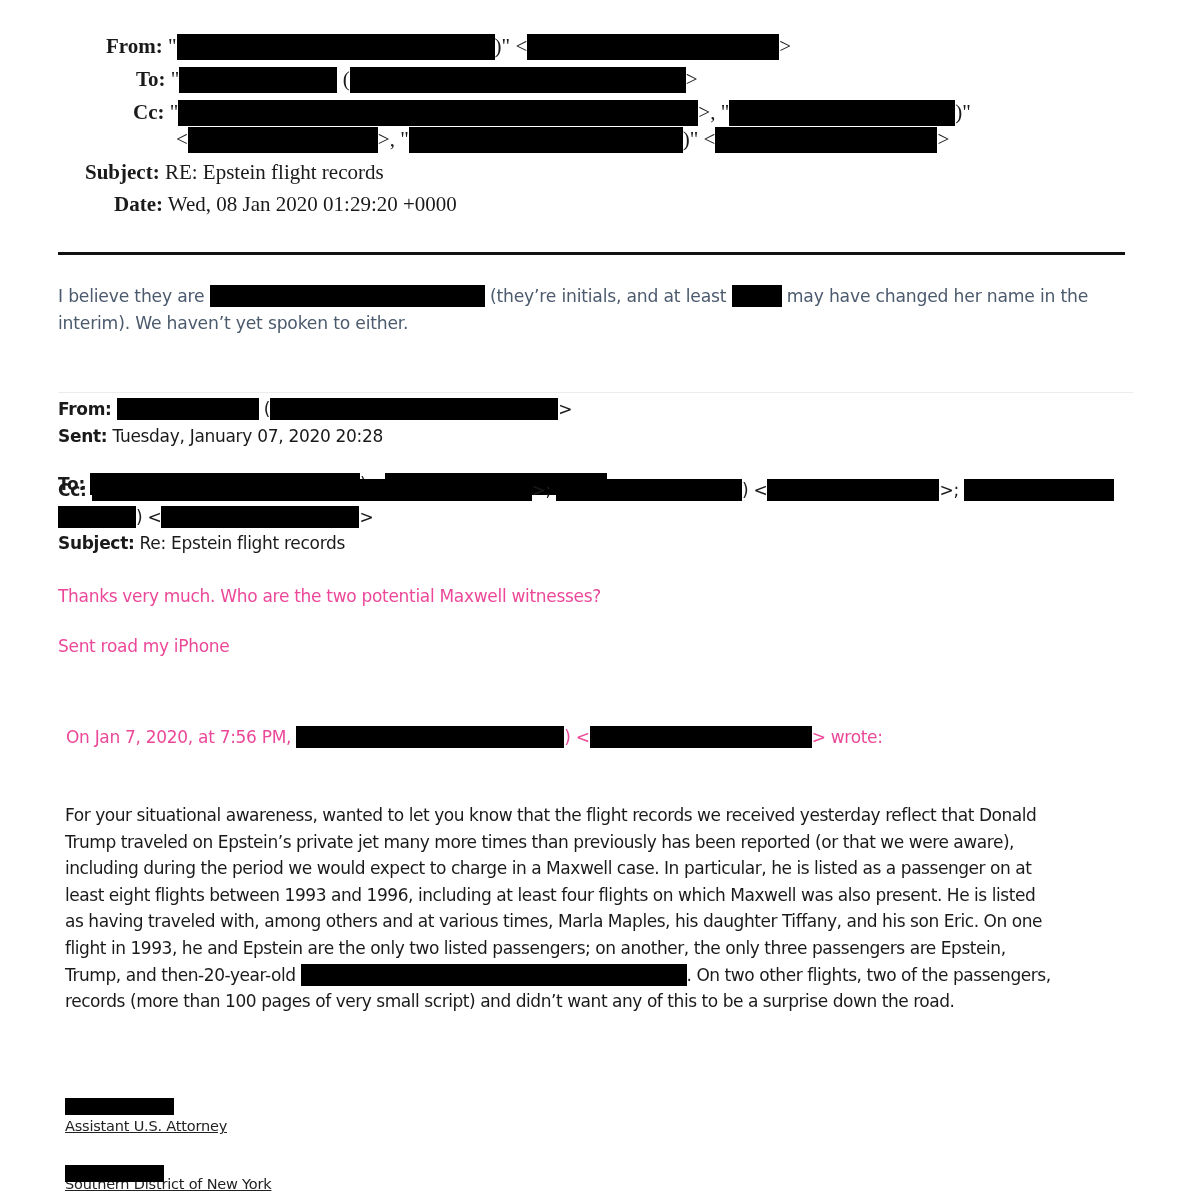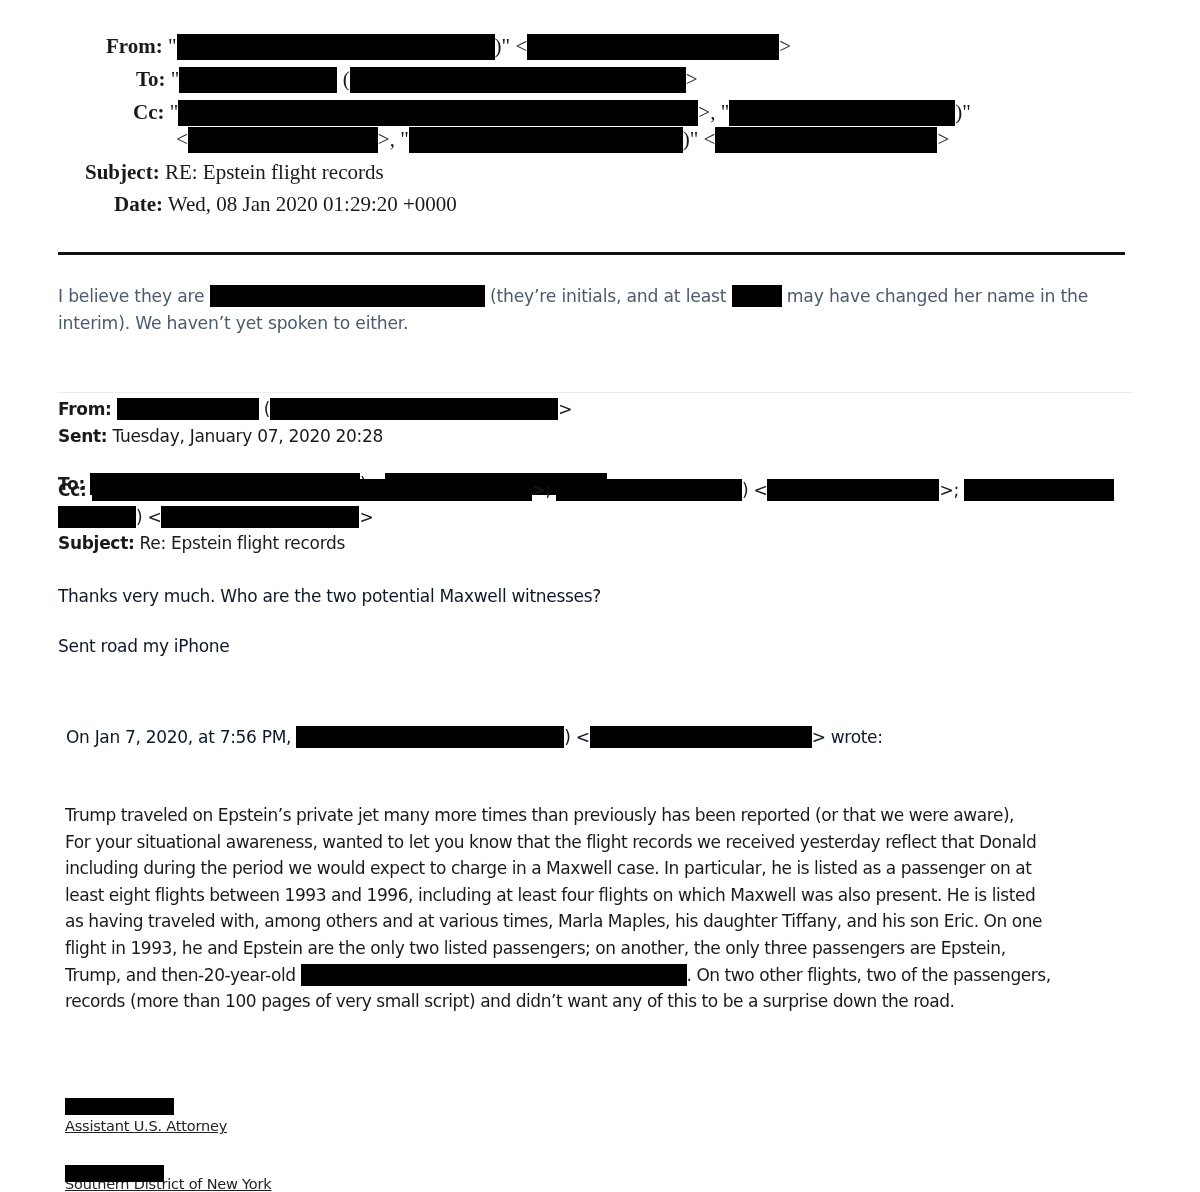--- a/index.html
+++ b/index.html
@@ -17,21 +17,21 @@
 
   
   .reply { position: absolute; left: 58px; top: 283px; width: 1090px; font-family: "DejaVu Sans", "Liberation Sans", sans-serif; font-size: 17.2px; line-height: 27px; color: #4b5a6d; letter-spacing: -0.2px; }
   .reply .redact { height: 22px; position: relative; top: -1px; }
 
   
   .fwd { position: absolute; left: 58px; font-family: "DejaVu Sans", "Liberation Sans", sans-serif; font-size: 17px; color: #1a1a1a; white-space: nowrap; letter-spacing: -0.3px; }
   .fwd .lbl { font-weight: bold; }
   .fwd .redact { height: 22px; position: relative; top: -1px; }
 
-  .para { position: absolute; font-family: "DejaVu Sans", "Liberation Sans", sans-serif; font-size: 17px; color: #0f172a; letter-spacing: -0.3px; white-space: nowrap; }
+  .para { position: absolute; font-family: "DejaVu Sans", "Liberation Sans", sans-serif; font-size: 17px; color: #ec4899; letter-spacing: -0.3px; white-space: nowrap; }
   .para .redact { height: 22px; position: relative; top: -1px; }
 
   .body-text { position: absolute; left: 65px; top: 802px; width: 1090px; font-family: "DejaVu Sans", "Liberation Sans", sans-serif; font-size: 17px; line-height: 26.6px; color: #1a1a1a; letter-spacing: -0.45px; }
   .body-text .line { display: block; white-space: nowrap; }
   .body-text .redact { height: 22px; position: relative; top: -1px; }
 
   .sig { position: absolute; left: 65px; font-family: "DejaVu Sans", "Liberation Sans", sans-serif; font-size: 14.5px; color: #222; white-space: nowrap; letter-spacing: -0.2px; text-decoration: underline; }
 </style>
 </head>
 <body>
@@ -109,22 +109,22 @@
 
 <div class="para" style="left:58px; top:586px;">Thanks very much.  Who are the two potential Maxwell witnesses?</div>
 <div class="para" style="left:58px; top:636px;">Sent road my iPhone</div>
 
 <div class="para" style="left:66px; top:727px;">
   <span>On Jan 7, 2020, at 7:56 PM,</span>
   <span class="redact" style="width:268px;"></span>) &lt;<span class="redact" style="width:222px;"></span>&gt; <span>wrote:</span>
 </div>
 
 <div class="body-text">
+  <span class="line">For your situational awareness, wanted to let you know that the flight records we received yesterday reflect that Donald</span>
   <span class="line">Trump traveled on Epstein’s private jet many more times than previously has been reported (or that we were aware),</span>
-  <span class="line">For your situational awareness, wanted to let you know that the flight records we received yesterday reflect that Donald</span>
   <span class="line">including during the period we would expect to charge in a Maxwell case.  In particular, he is listed as a passenger on at</span>
   <span class="line">least eight flights between 1993 and 1996, including at least four flights on which Maxwell was also present.  He is listed</span>
   <span class="line">as having traveled with, among others and at various times, Marla Maples, his daughter Tiffany, and his son Eric.  On one</span>
   <span class="line">flight in 1993, he and Epstein are the only two listed passengers; on another, the only three passengers are Epstein,</span>
   <span class="line">
     <span>Trump, and then-20-year-old</span>
     <span class="redact" style="width:386px;"></span><span>.  On two other flights, two of the passengers,</span>
   </span>
   <span class="line">records (more than 100 pages of very small script) and didn’t want any of this to be a surprise down the road.</span>
 </div>

